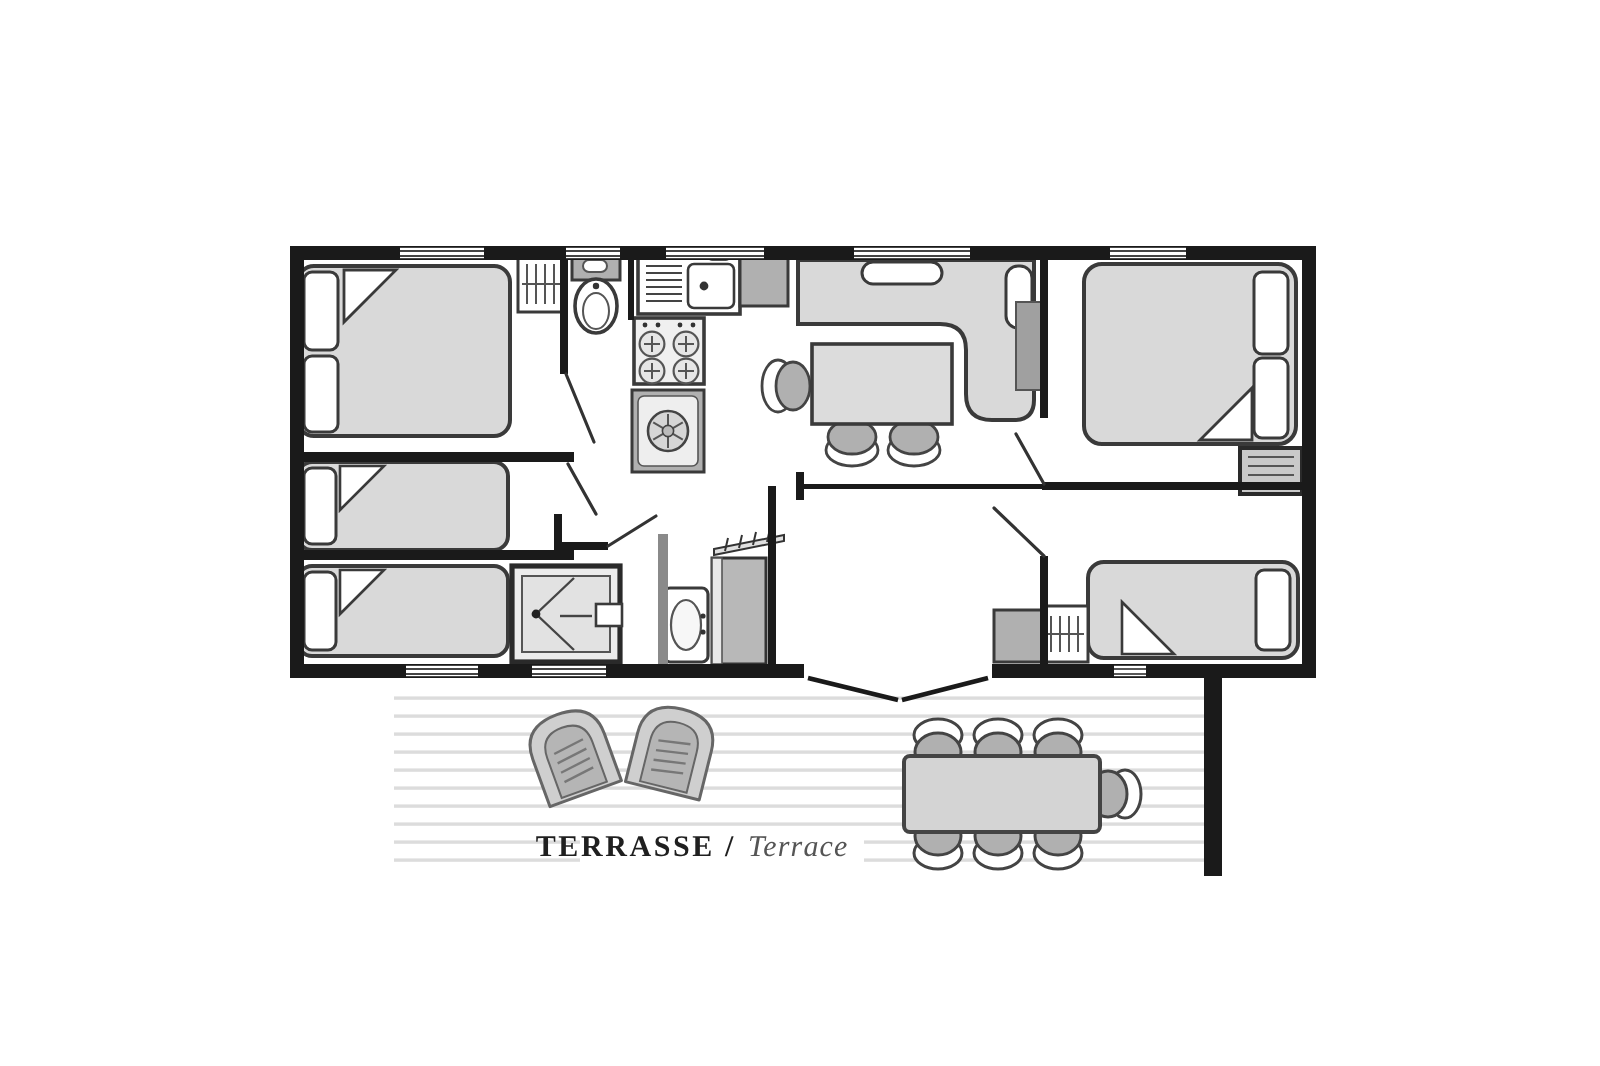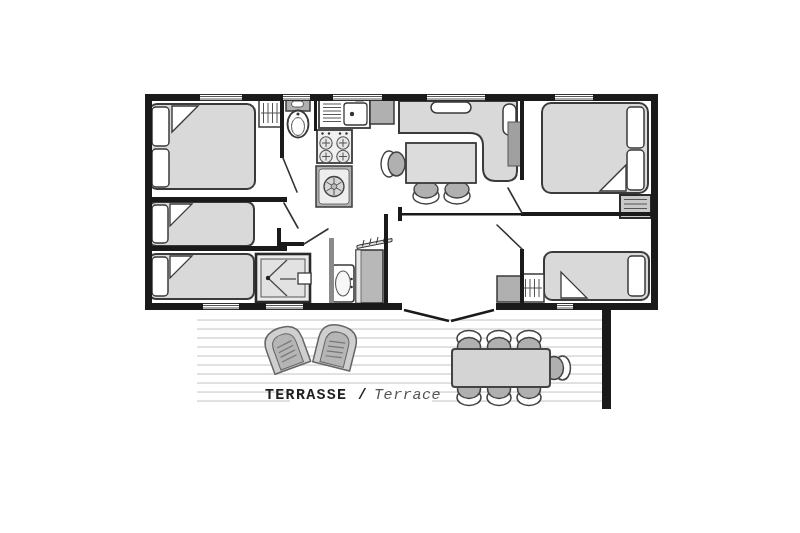--- a/index.html
+++ b/index.html
@@ -1,17 +1,17 @@
 <!DOCTYPE html>
 <html style="--wall: #1a1a1a; --stroke: #3a3a3a; --fill-light: #d9d9d9; --fill-mid: #b0b0b0; --fill-dark: #8a8a8a; --deck-line: #dcdcdc; --label-primary-color: #1f1f1f; --label-secondary-color: #555555;"><head>
 <meta charset="utf-8">
 <style>
   html,body{margin:0;padding:0;background:#fff;}
   .stage{position:relative;width:800px;height:409px;background:#fff;overflow:hidden;
-         font-family:Liberation Mono, monospace;}
+         font-family:Liberation Serif, serif;margin-top:29px;}
   svg{display:block;}
   .wall{fill:var(--wall,#1a1a1a);}
   .furn{fill:var(--fill-light,#d9d9d9);stroke:var(--stroke,#3a3a3a);stroke-width:2;}
   .whitebox{fill:#fff;stroke:var(--stroke,#3a3a3a);stroke-width:1.5;}
   .mid{fill:var(--fill-mid,#b0b0b0);stroke:var(--stroke,#3a3a3a);stroke-width:1.5;}
   .door{stroke:#333;stroke-width:1.6;fill:none;stroke-linecap:round;}
   .winline{stroke:#444;stroke-width:0.9;}
   .thin{stroke:#555;stroke-width:1;fill:none;}
   .label-bold{font-weight:bold;font-size:15px;letter-spacing:1.3px;fill:var(--label-primary-color,#1f1f1f);}
   .label-italic{font-style:italic;font-size:15px;letter-spacing:0.6px;fill:var(--label-secondary-color,#555);}

